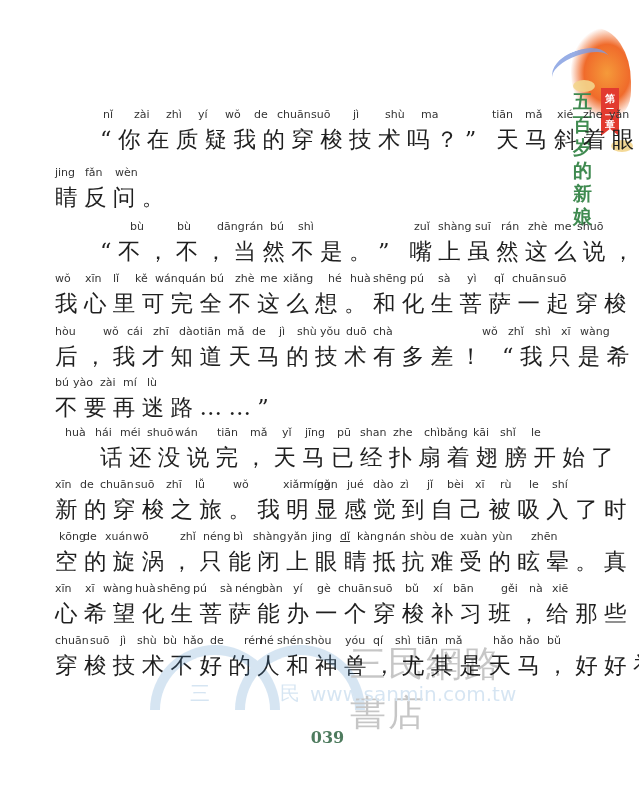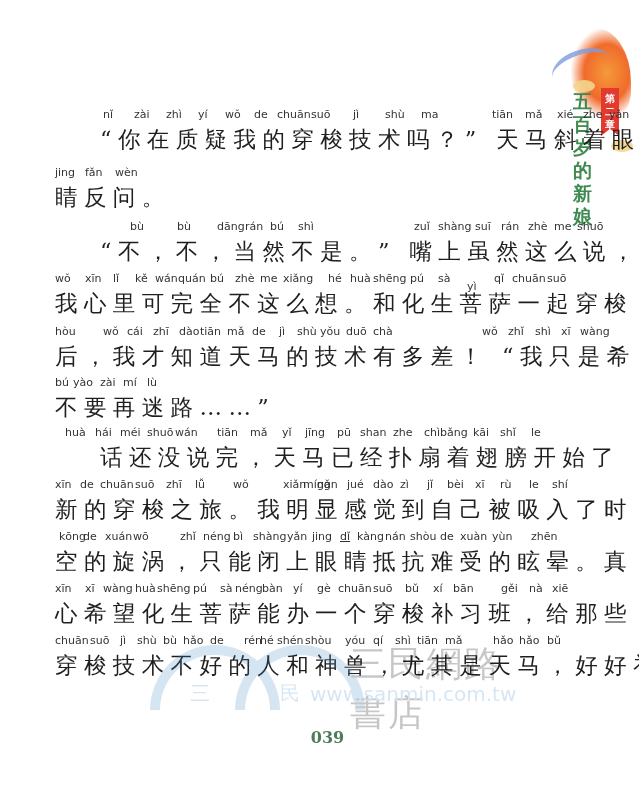--- a/index.html
+++ b/index.html
@@ -112,21 +112,21 @@
           <span style="left: 123px;">quán</span>
           <span style="left: 155px;">bú</span>
           <span style="left: 180px;">zhè</span>
           <span style="left: 205px;">me</span>
           <span style="left: 228px;">xiǎng</span>
           <span style="left: 273px;">hé</span>
           <span style="left: 295px;">huà</span>
           <span style="left: 318px;">shēng</span>
           <span style="left: 355px;">pú</span>
           <span style="left: 383px;">sà</span>
-          <span style="left: 412px; margin-top: 8px;">yì</span>
+          <span style="left: 412px;">yì</span>
           <span style="left: 439px;">qǐ</span>
           <span style="left: 457px;">chuān</span>
           <span style="left: 492px;">suō</span>
         </div>
         <div class="hz-row">我心里可完全不这么想。和化生菩萨一起穿梭</div>
       </div>
       <div class="line" style="top: 325px;">
         <div class="py-row">
           <span style="left: 0px;">hòu</span>
           <span style="left: 48px;">wǒ</span>

